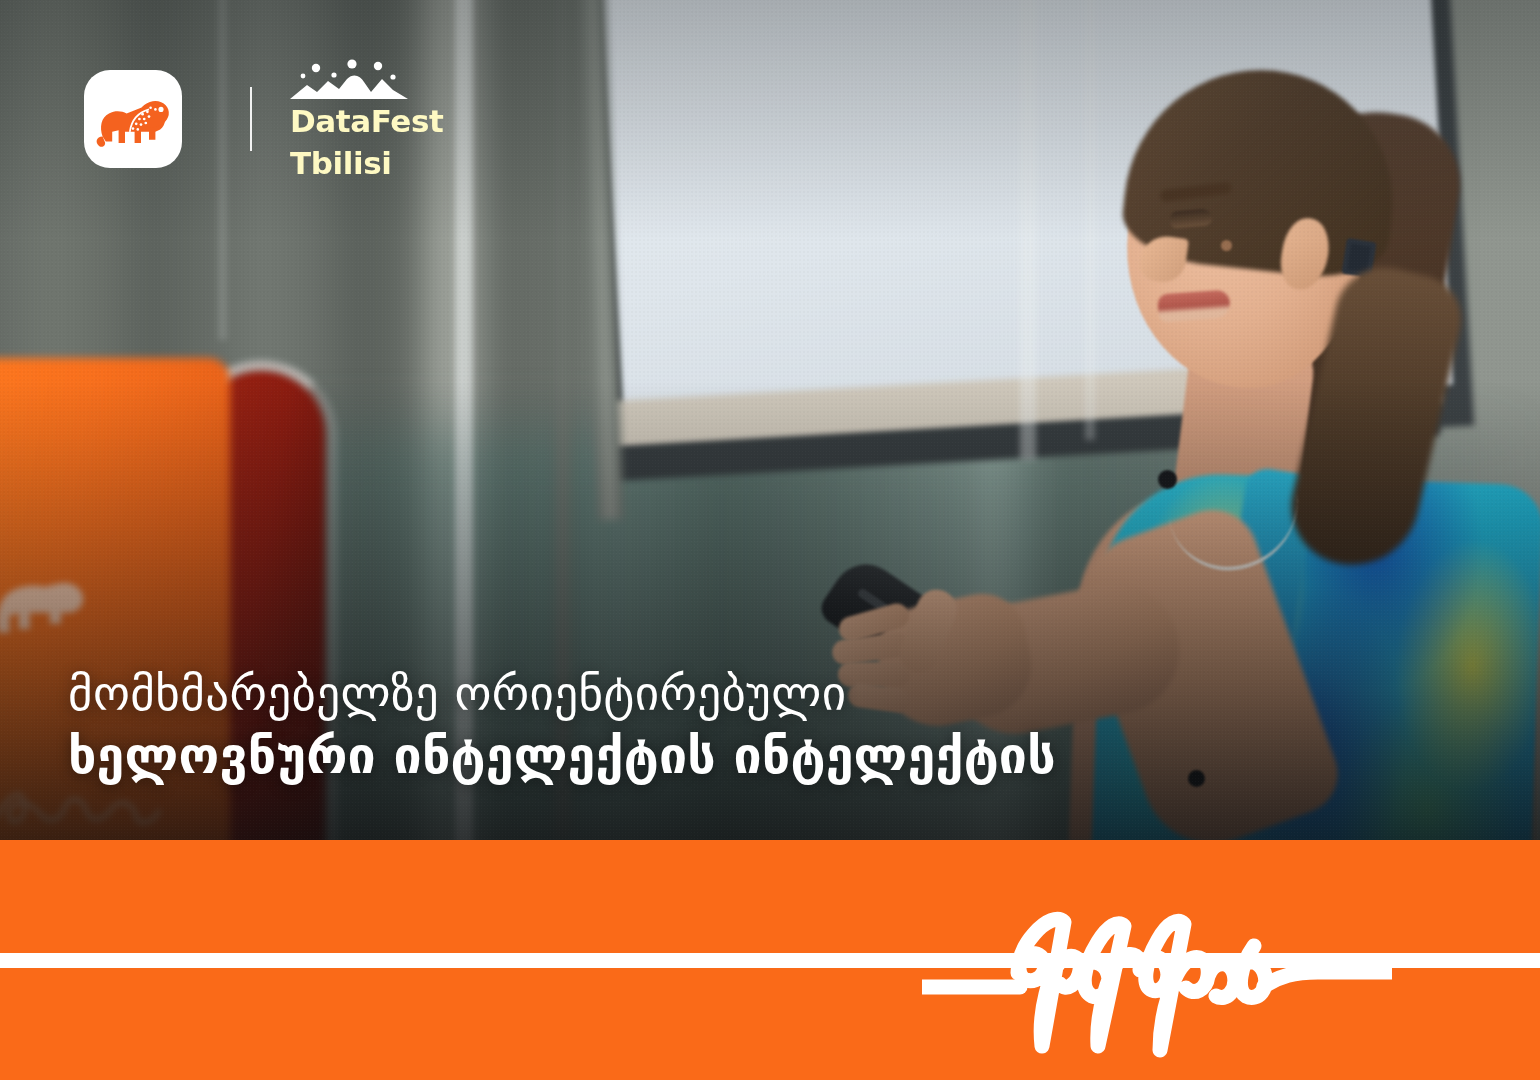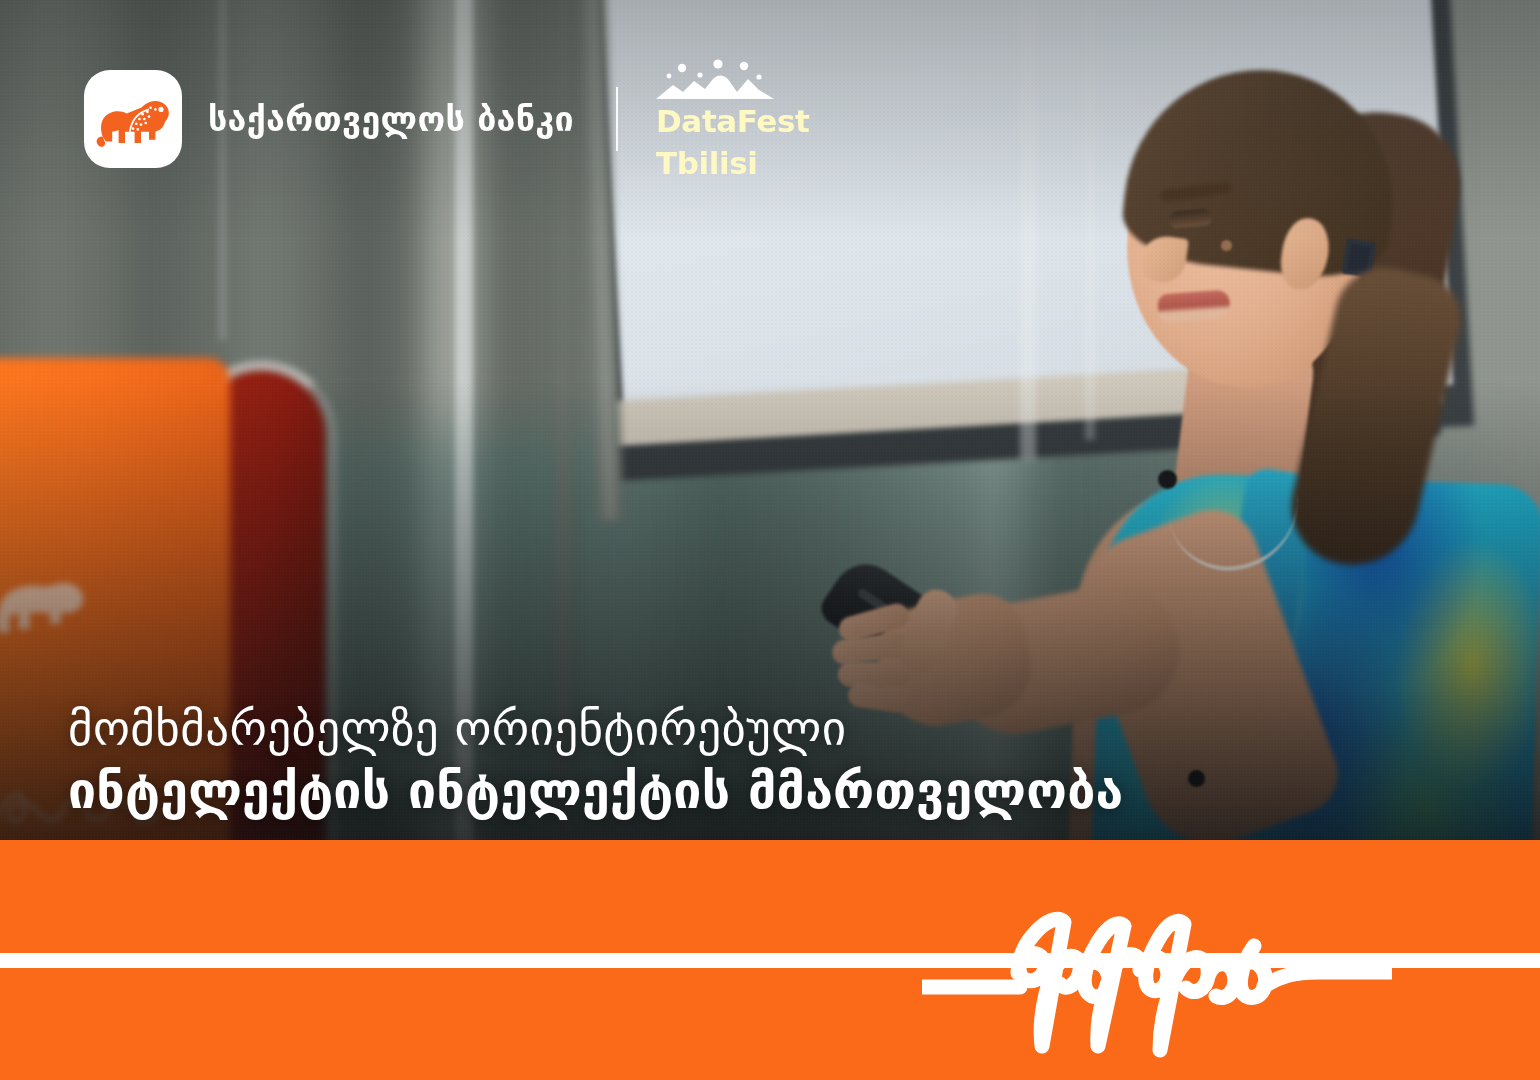--- a/index.html
+++ b/index.html
@@ -327,21 +327,21 @@
   .df-block { display:flex; flex-direction:column; align-items:flex-start; }
   .df-mtn { margin-bottom:4px; }
   .df-line {
     color:#fef9c3; font-weight:700; letter-spacing:-.4px; line-height:1.04;
     font-family:"DejaVu Sans","Liberation Sans",sans-serif;
   }
   .df-line.one { font-size:31px; }
   .df-line.two { font-size:31px; margin-top:10px; }
 
   
-  .headline { position:absolute; left:68px; top:703px; }
+  .headline { position:absolute; left:68px; top:668px; }
   .hl {
     color:#ffffff; white-space:nowrap;
     font-family:"DejaVu Sans","Liberation Sans",sans-serif;
     text-shadow:0 2px 14px rgba(0,0,0,.45);
   }
   .hl.l1 { font-size:47px; font-weight:400; letter-spacing:.4px; line-height:1.12; }
   .hl.l2 { font-size:50px; font-weight:700; letter-spacing:.2px; line-height:1.16; margin-top:6px; }
 
   
   .footer {
@@ -463,21 +463,20 @@
             <circle cx="72" cy="36" r="1.6"></circle>
           <circle cx="50" cy="62" r="1.6"></circle>
             <circle cx="56" cy="63" r="1.6"></circle>
 
           <path d="M46 66 C48 52 56 42 70 38" fill="none" stroke="#ffffff" stroke-width="2.2"></path>
         </g>
       </svg>
     </div>
 
     <div class="bog-text">
-      <div class="bog-title">საქართველოს ბანკი</div>
     </div>
 
     <div class="logo-divider"></div>
 
     <div class="df-block">
       <svg class="df-mtn" width="118" height="42" viewBox="0 0 118 42">
         <g fill="#ffffff">
           <circle cx="26" cy="9" r="4.2"></circle>
           <circle cx="62" cy="5" r="4.6"></circle>
           <circle cx="88" cy="7" r="4.2"></circle>
@@ -488,21 +487,21 @@
                    C63 14 70 16 74 23 L81 33 L92 20 L103 31 L118 40 Z"></path>
         </g>
       </svg>
       <div class="df-line one">DataFest</div>
       <div class="df-line two">Tbilisi</div>
     </div>
   </div>
 
   <div class="headline">
     <div class="hl l1">მომხმარებელზე ორიენტირებული</div>
-    <div class="hl l2">ინტელექტის ინტელექტის მმართველობა</div>
+    <div class="hl l2">ხელოვნური ინტელექტის ინტელექტის</div>
   </div>
 
   <div class="footer">
     <div class="footer-rule"></div>
     <svg class="footer-script" viewBox="0 0 470 200">
       <g fill="none" stroke="#ffffff" stroke-width="15" stroke-linecap="round" stroke-linejoin="round">
 
         <path d="M96 113
                  C96 96 112 88 120 98 C128 108 118 124 104 120
                  C92 116 96 92 112 74 C124 60 136 56 142 62

